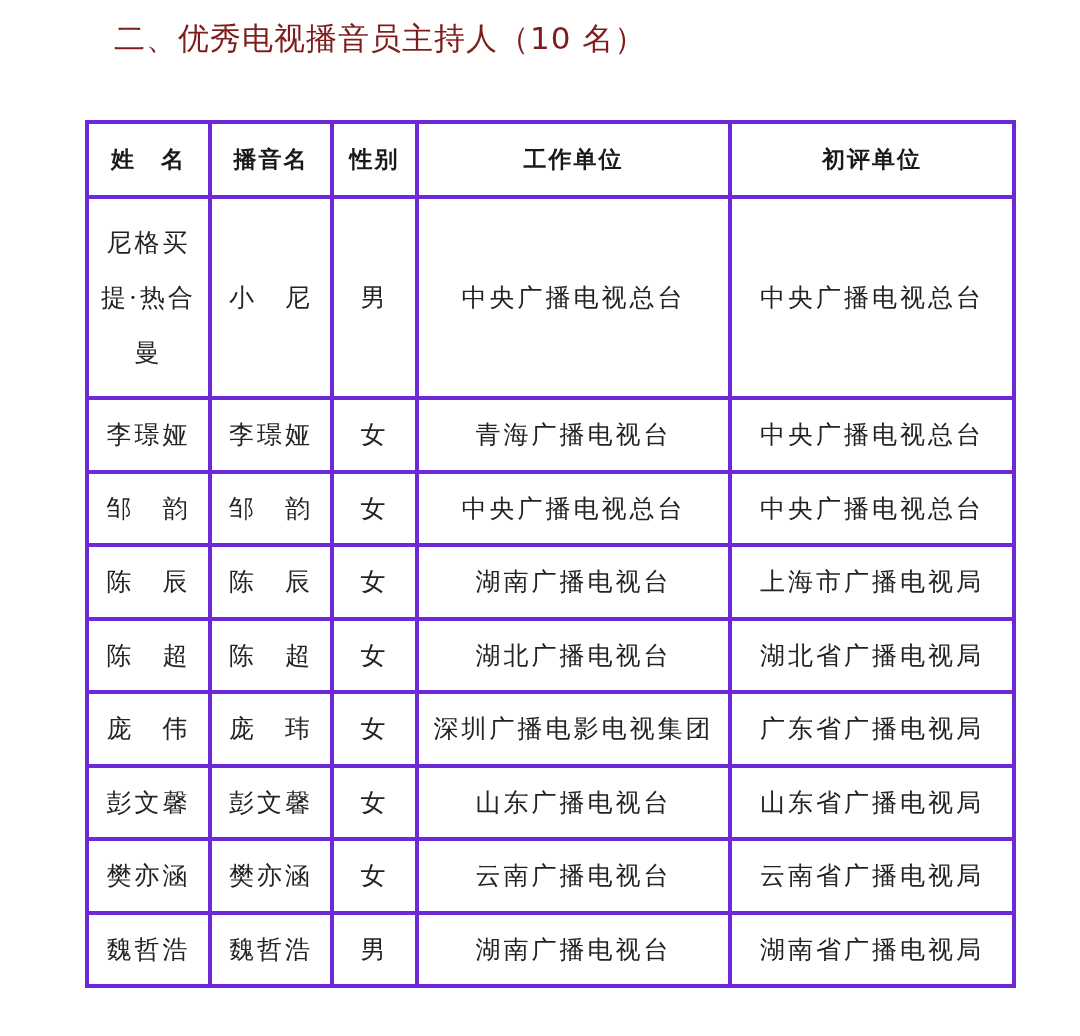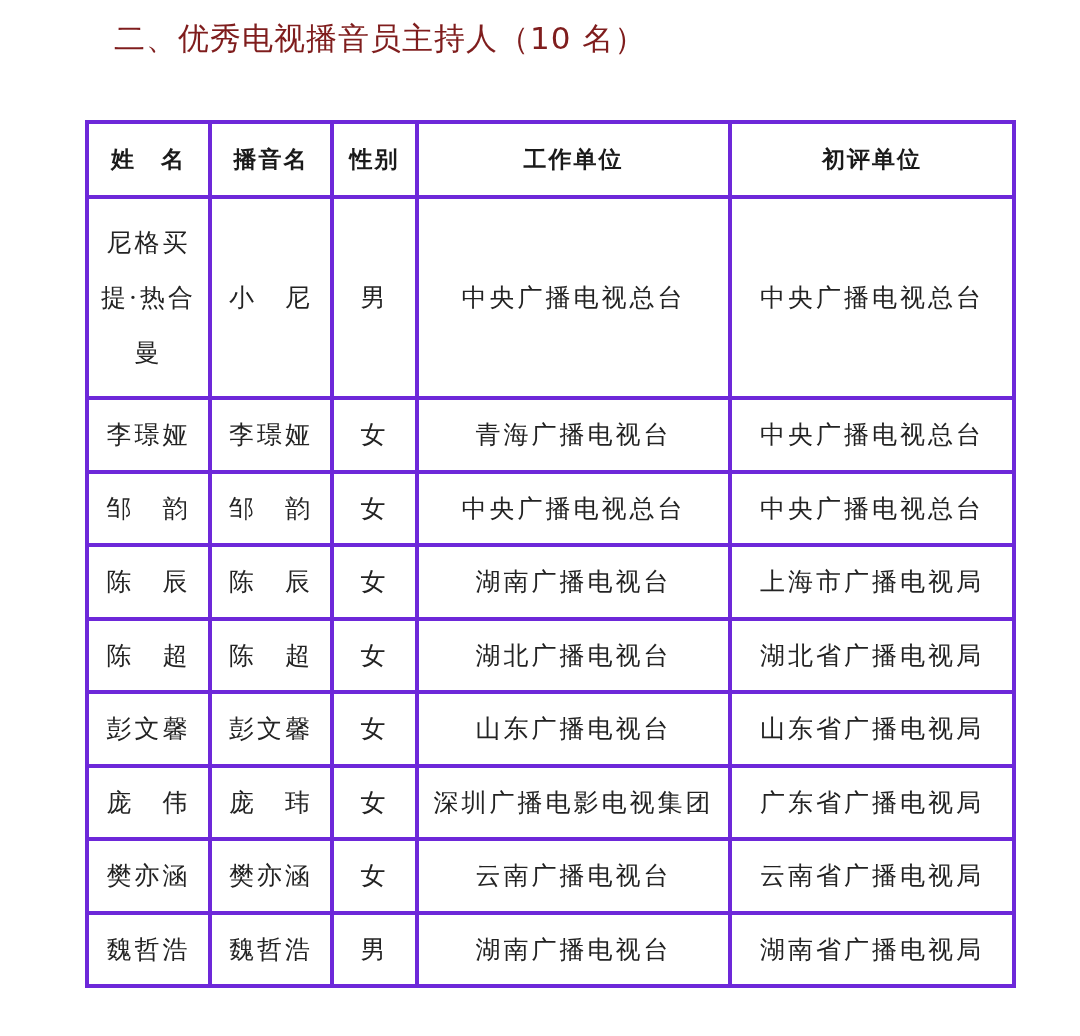--- a/index.html
+++ b/index.html
@@ -121,32 +121,32 @@
         <td>上海市广播电视局</td>
       </tr>
       <tr class="row-std">
         <td class="name-cell">陈　超</td>
         <td>陈　超</td>
         <td>女</td>
         <td>湖北广播电视台</td>
         <td>湖北省广播电视局</td>
       </tr>
       <tr class="row-std">
+        <td class="name-cell">庞　伟</td>
+        <td>庞　玮</td>
+        <td>女</td>
+        <td>深圳广播电影电视集团</td>
+        <td>广东省广播电视局</td>
+      </tr>
+      <tr class="row-std">
         <td class="name-cell">彭文馨</td>
         <td>彭文馨</td>
         <td>女</td>
         <td>山东广播电视台</td>
         <td>山东省广播电视局</td>
-      </tr>
-      <tr class="row-std">
-        <td class="name-cell">庞　伟</td>
-        <td>庞　玮</td>
-        <td>女</td>
-        <td>深圳广播电影电视集团</td>
-        <td>广东省广播电视局</td>
       </tr>
       <tr class="row-std">
         <td class="name-cell">樊亦涵</td>
         <td>樊亦涵</td>
         <td>女</td>
         <td>云南广播电视台</td>
         <td>云南省广播电视局</td>
       </tr>
       <tr class="row-std">
         <td class="name-cell">魏哲浩</td>

